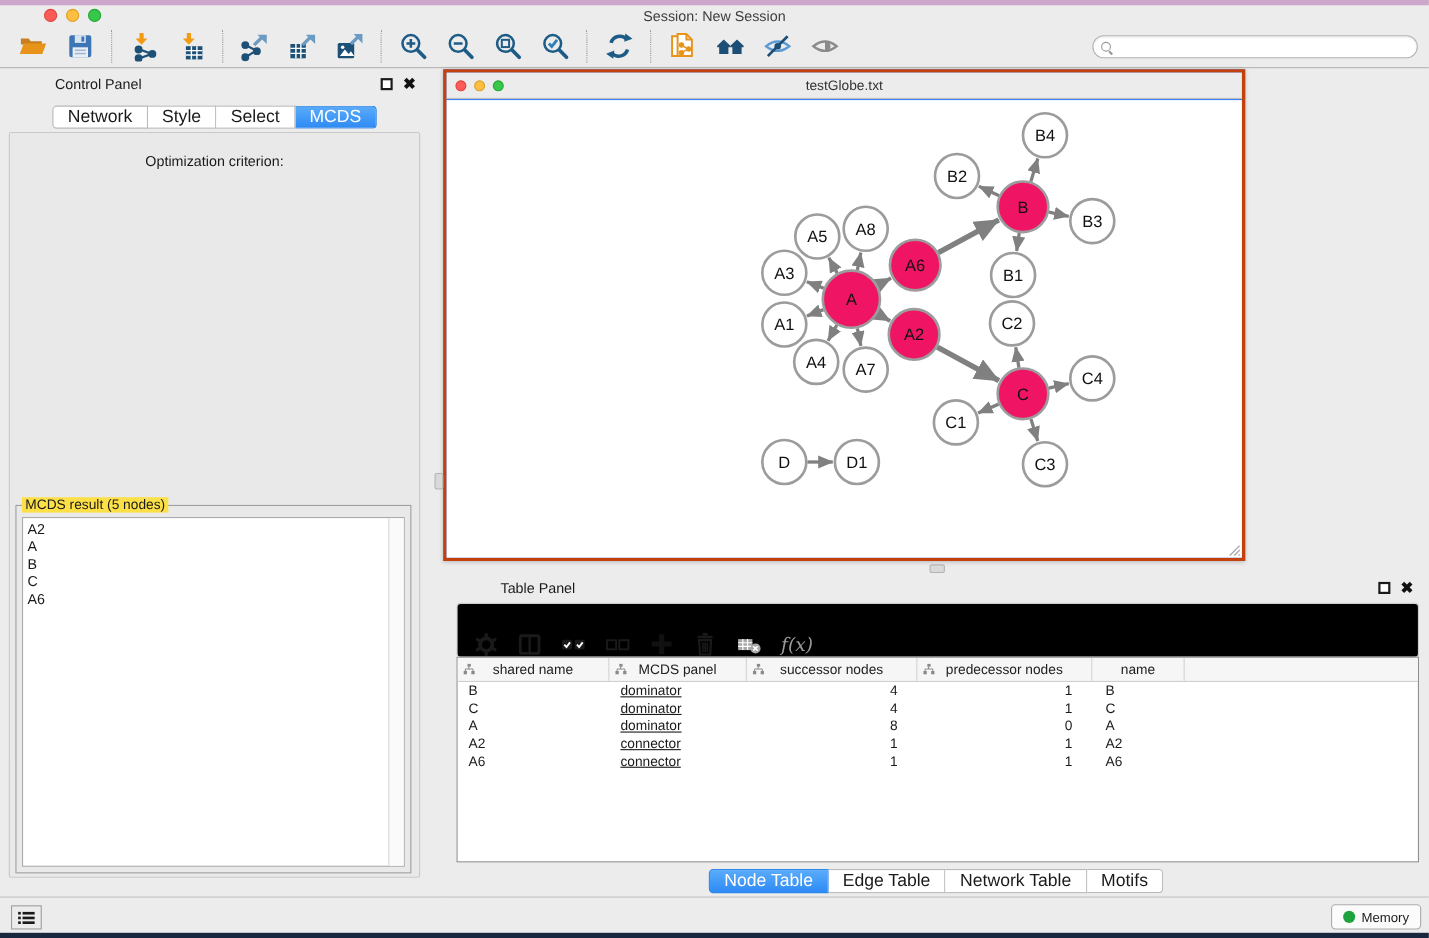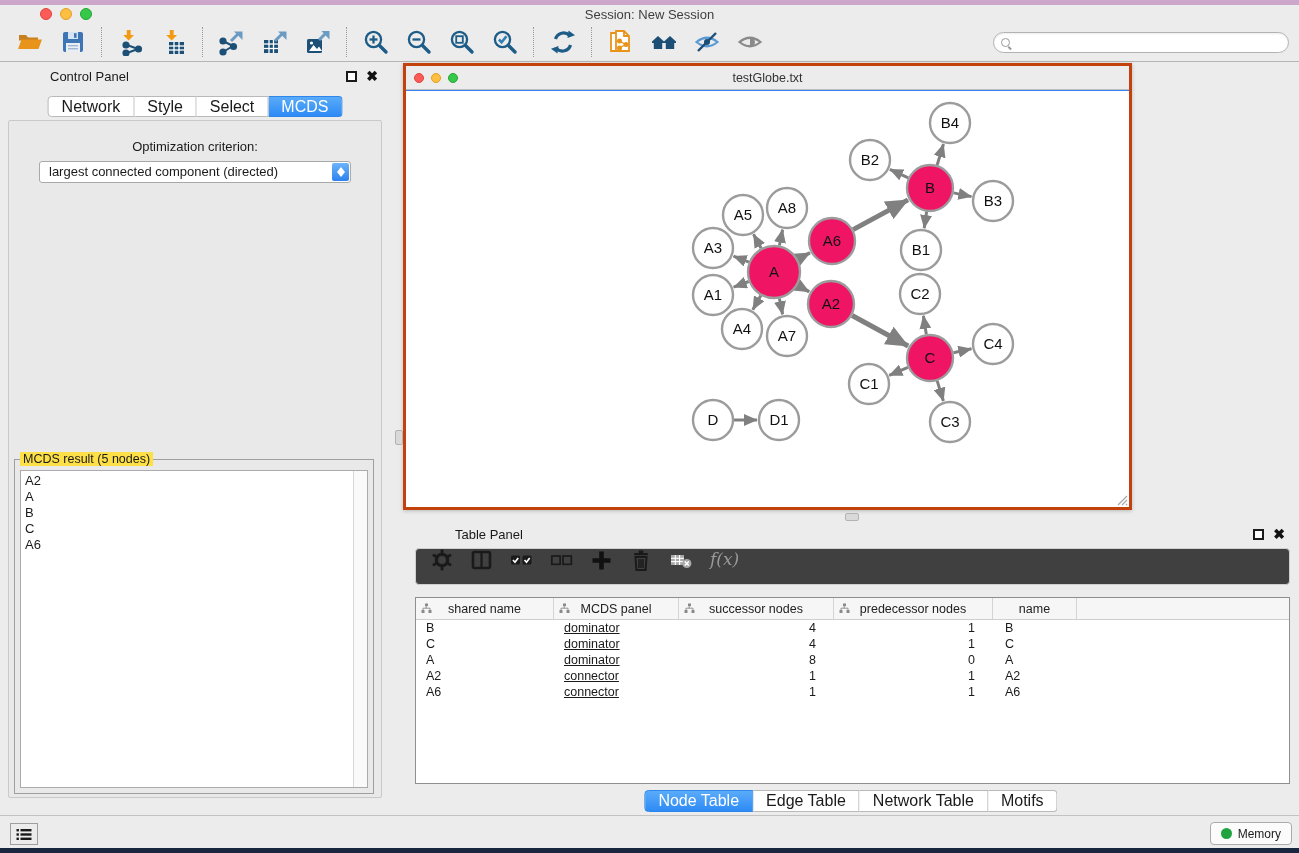--- a/index.html
+++ b/index.html
@@ -63,21 +63,21 @@
 .nw-canvas { position:absolute; left:0; top:25px; right:0; bottom:0; background:#fff; }
 .grip { position:absolute; right:1px; bottom:1px; }
 
 
 .v-handle { position:absolute; left:395px; top:430px; width:8px; height:15px; background:#d9d9d9; border:1px solid #b3b3b3; border-radius:2px; }
 .h-handle { position:absolute; left:845px; top:513px; width:14px; height:8px; background:#d9d9d9; border:1px solid #b3b3b3; border-radius:2px; }
 
 
 .table-panel { position:absolute; left:403px; top:522px; right:0; height:293px; background:#ececec; }
 .tp-header { height:24px; display:flex; align-items:center; padding:0 14px; }
-.tp-toolbar { position:absolute; left:12px; right:9px; top:26px; height:37px; background:#404040; border:1px solid #cfcfcf; border-radius:4px; display:flex; align-items:flex-start; gap:17px; padding:0 15px; }
+.tp-toolbar { position:absolute; left:12px; right:9px; top:26px; height:50px; background:#000000; border:1px solid #cfcfcf; border-radius:4px; display:flex; align-items:flex-end; gap:17px; padding:0 15px; }
 .tico { display:flex; align-items:center; justify-content:center; }
 .fx-label { font-family:"DejaVu Serif",serif; font-style:italic; font-size:17px; color:#9a9a9a; }
 .tp-table { position:absolute; left:12px; right:9px; top:75px; bottom:31px; background:#fff; border:1px solid #8f8f8f; overflow:hidden; }
 .thead { display:grid; grid-template-columns:138px 125px 155px 159px 84px 1fr; height:22px; background:#f6f6f6; border-bottom:1px solid #cfcfcf; }
 .th { position:relative; border-right:1px solid #d4d4d4; font-size:12.5px; color:#222; display:flex; align-items:center; justify-content:center; }
 .th:last-child { border-right:none; }
 .th .hicon { position:absolute; left:5px; top:5px; }
 .trow { display:grid; grid-template-columns:138px 125px 155px 159px 84px 1fr; height:16px; font-size:12.5px; }
 .td { padding-top:1px; white-space:nowrap; overflow:hidden; }
 .td.c0 { padding-left:10px; }
@@ -272,24 +272,20 @@
     </span>
   </div>
   <div class="cp-tabs">
     <div class="tab">Network</div>
     <div class="tab">Style</div>
     <div class="tab">Select</div>
     <div class="tab active">MCDS</div>
   </div>
   <div class="cp-body">
     <div class="opt-label">Optimization criterion:</div>
-    <div class="select">
-      <span>largest connected component (directed)</span>
-      <span class="stepper"></span>
-    </div>
     <div class="result-box">
       <div class="result-legend">MCDS result (5 nodes)</div>
       <div class="result-list" id="result-list">
         <div class="result-scroll"></div>
       <div class="list-item">A2</div>
           <div class="list-item">A</div>
           <div class="list-item">B</div>
           <div class="list-item">C</div>
           <div class="list-item">A6</div>
         </div>

